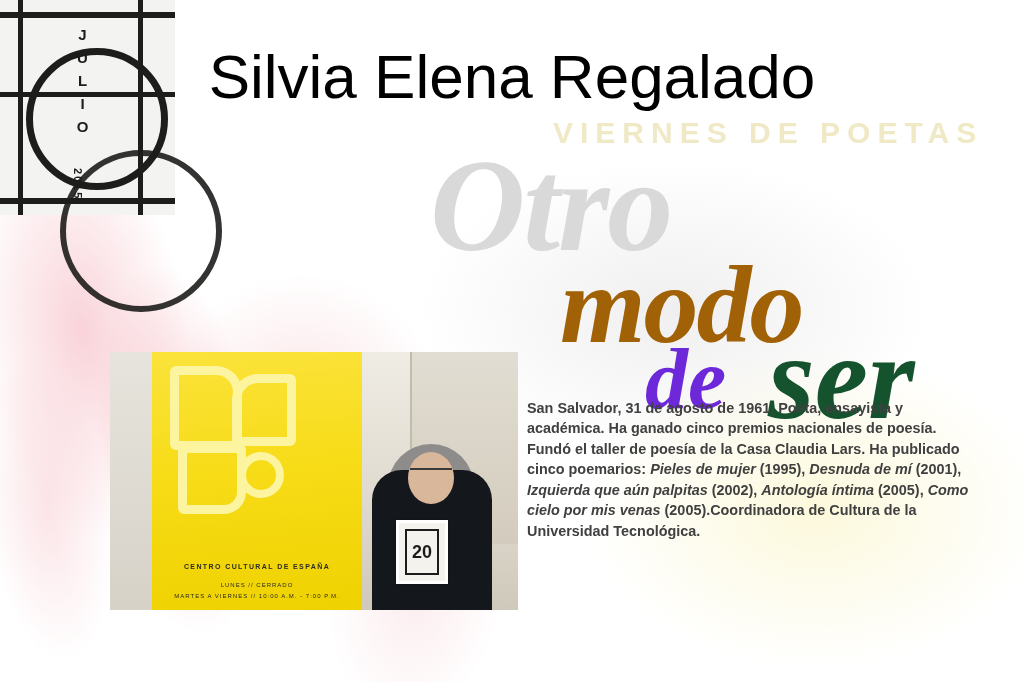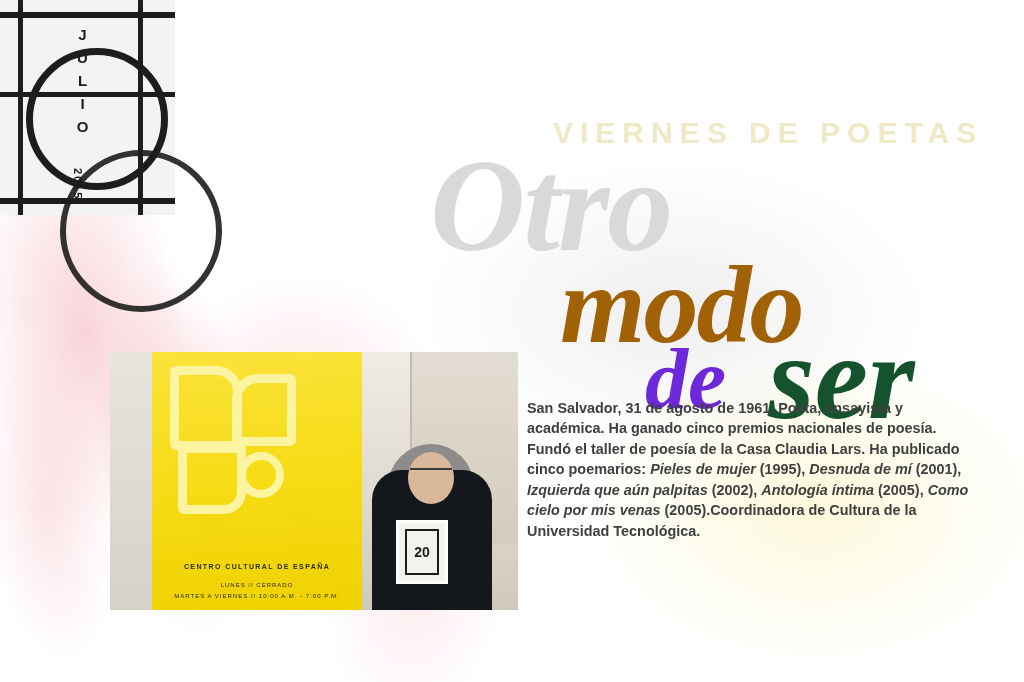--- a/index.html
+++ b/index.html
@@ -290,21 +290,21 @@
     border: 3px solid #ffffff;
     box-shadow: 0 0 2px rgba(0,0,0,.4);
   }
   .photo .frame-held .inner {
     position: absolute; inset: 6px;
     border: 2px solid #1c1c1c;
   }
   .photo .frame-held .num {
     position: absolute; inset: 0;
     display: flex; align-items: center; justify-content: center;
-    font-size: 14px; font-weight: bold; color: #1c1c1c;
+    font-size: 18px; font-weight: bold; color: #1c1c1c;
   }
 
   
   .bio {
     position: absolute;
     left: 527px;
     top: 398px;
     width: 450px;
     font-size: 14.4px;
     font-weight: bold;
@@ -337,20 +337,21 @@
       <div class="cb-year">2015</div>
     </div>
 
     <div class="festival-line">VIERNES DE POETAS</div>
     <div class="otro">Otro</div>
     <div class="modo">modo</div>
     <div class="de">de</div>
     <div class="ser">ser</div>
   </div>
 
+  <div class="title">Silvia Elena Regalado</div>
 
   <div class="photo">
     <div class="wall-left"></div>
     <div class="poster">
       <div class="g1"></div>
       <div class="g2"></div>
       <div class="g3"></div>
       <div class="g4"></div>
       <div class="poster-caption">CENTRO CULTURAL DE ESPAÑA</div>
       <div class="poster-hours">

